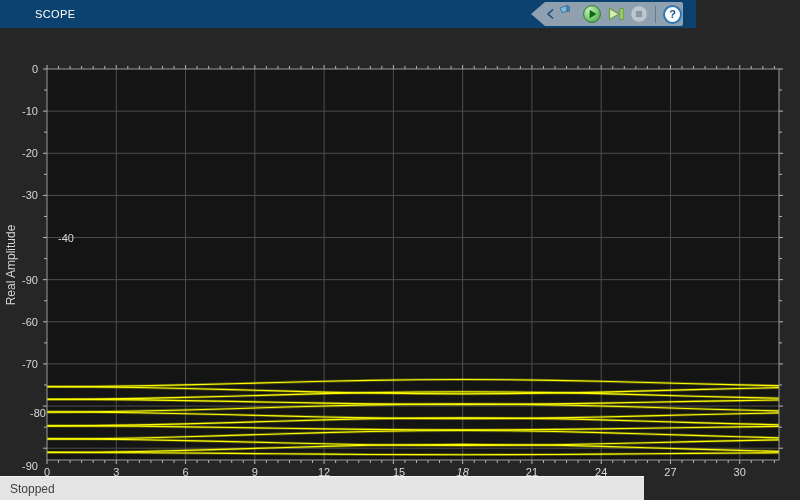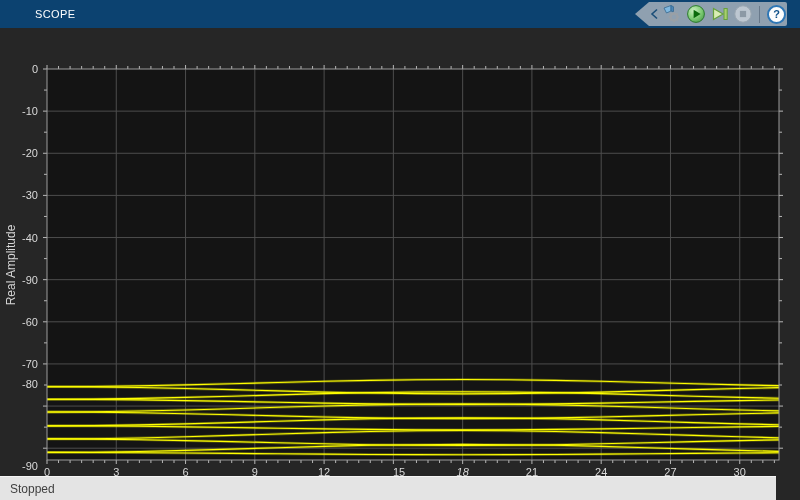--- a/index.html
+++ b/index.html
@@ -6,21 +6,21 @@
   body{
     width:800px;height:500px;overflow:hidden;position:relative;
     background:#262626;
     font-family:"Liberation Sans", sans-serif;
     -webkit-font-smoothing:antialiased;
   }
   .window{position:absolute;inset:0;}
 
   
   .toolstrip{
-    position:absolute;left:0;top:0;width:800px;height:28px;
+    position:absolute;left:0;top:0;width:696px;height:28px;
     background:#0c4270;
   }
   .tab-label{
     position:absolute;left:35px;top:0;height:28px;line-height:28px;
     color:#ffffff;font-size:11px;letter-spacing:0.4px;
   }
   .toolstrip-right{
     position:absolute;right:13px;top:2px;height:24px;width:152px;
     background:#8fa0b0;
     clip-path:polygon(0 50%, 14px 0, 100% 0, 100% 100%, 14px 100%);
@@ -58,21 +58,21 @@
     position:absolute;left:0;width:38px;height:14px;line-height:14px;
     text-align:right;color:#d9d9d9;font-size:11px;
   }
   .tick-x{
     position:absolute;top:437px;width:30px;height:14px;line-height:14px;
     text-align:center;color:#d9d9d9;font-size:11px;
   }
 
   
   .statusbar{
-    position:absolute;left:0;top:476px;width:776px;height:24px;
+    position:absolute;left:0;top:476px;width:644px;height:24px;
     background:#e4e4e4;border-top:1px solid #f5f5f5;box-sizing:border-box;
     display:flex;align-items:center;
   }
   .statusbar span{margin-left:10px;color:#3f3f3f;font-size:12px;}
 </style>
 </head>
 <body>
 
 <div class="window">
 
@@ -360,25 +360,25 @@
           <polyline points="6.0,389.4 52.2,389.2 98.4,388.5 144.5,387.4 190.7,386.1 236.9,384.7 283.1,383.4 329.3,382.3 375.5,381.7 421.6,381.4 467.8,381.7 514.0,382.3 560.2,383.4 606.4,384.7 652.6,386.1 698.7,387.4 744.9,388.5" fill="none" stroke="#ffff00" stroke-width="1.15" stroke-linejoin="round"></polyline>
           <polyline points="6.0,389.4 52.2,389.5 98.4,389.7 144.5,390.0 190.7,390.4 236.9,390.8 283.1,391.1 329.3,391.5 375.5,391.6 421.6,391.7 467.8,391.6 514.0,391.5 560.2,391.1 606.4,390.8 652.6,390.4 698.7,390.0 744.9,389.7" fill="none" stroke="#ffff00" stroke-width="2.8" opacity="0.25" stroke-linejoin="round"></polyline>
           <polyline points="6.0,389.4 52.2,389.5 98.4,389.7 144.5,390.0 190.7,390.4 236.9,390.8 283.1,391.1 329.3,391.5 375.5,391.6 421.6,391.7 467.8,391.6 514.0,391.5 560.2,391.1 606.4,390.8 652.6,390.4 698.7,390.0 744.9,389.7" fill="none" stroke="#ffff00" stroke-width="1.15" stroke-linejoin="round"></polyline>
         </g>
         <rect x="6" y="6" width="732" height="391" fill="none" stroke="#9c9c9c" stroke-width="1"></rect>
       </svg>
   <div class="tick-y" style="top: 34px;">0</div>
       <div class="tick-y" style="top: 76.1336px;">-10</div>
       <div class="tick-y" style="top: 118.267px;">-20</div>
       <div class="tick-y" style="top: 160.401px;">-30</div>
-      <div class="tick-y" style="top: 202.534px;">-40</div>
+      <div class="tick-y" style="top: 202.534px; margin-left: 36px;">-40</div>
       <div class="tick-y" style="top: 244.668px;">-90</div>
       <div class="tick-y" style="top: 286.802px;">-60</div>
       <div class="tick-y" style="top: 328.935px;">-70</div>
-      <div class="tick-y" style="top: 349px;">-80</div>
+      <div class="tick-y" style="top: 378px; margin-left: 8px;">-80</div>
       <div class="tick-y" style="top: 431px;">-90</div>
       <div class="tick-x" style="left: 32px;">0</div>
       <div class="tick-x" style="left: 101.274px;">3</div>
       <div class="tick-x" style="left: 170.549px;">6</div>
       <div class="tick-x" style="left: 239.823px;">9</div>
       <div class="tick-x" style="left: 309.098px;">12</div>
       <div class="tick-x" style="left: 384px;">15</div>
       <div class="tick-x" style="left: 447.647px; font-style: italic;">18</div>
       <div class="tick-x" style="left: 516.921px;">21</div>
       <div class="tick-x" style="left: 586.196px;">24</div>

